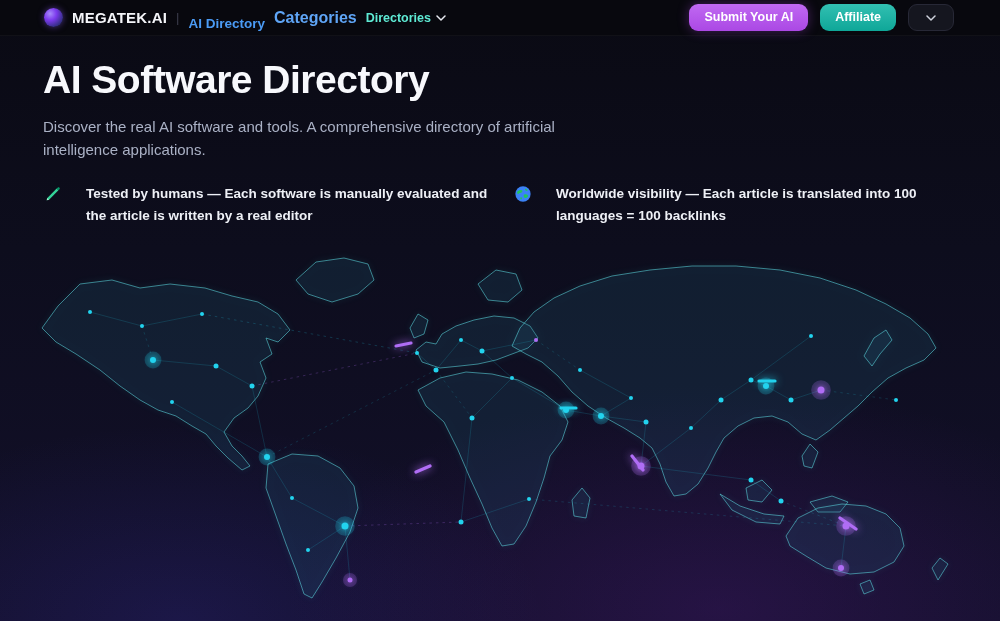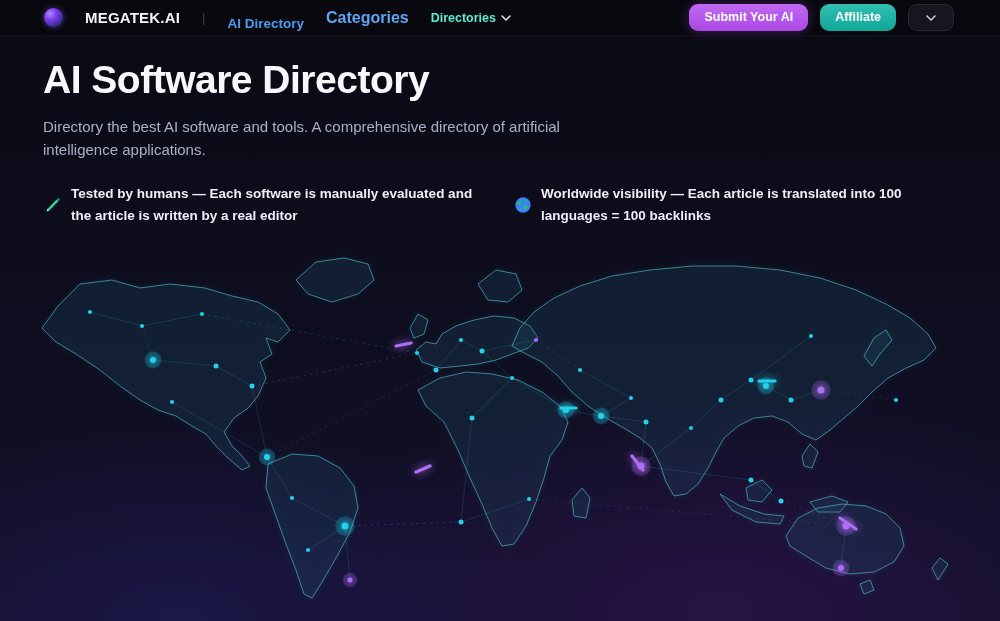--- a/index.html
+++ b/index.html
@@ -8,21 +8,21 @@
   .page { position:relative; width:1000px; height:621px; overflow:hidden;
     background:
       radial-gradient(620px 320px at 72% 98%, rgba(88,28,135,0.28), transparent 70%),
       radial-gradient(520px 280px at 18% 100%, rgba(67,56,202,0.18), transparent 70%),
       linear-gradient(180deg,#0a0a13 0%, #0d0d1d 40%, #13102b 100%);
   }
 
   
   .navbar { position:relative; z-index:5; display:flex; align-items:center; justify-content:space-between;
     height:36px; padding:0 46px 0 44px; background:#08080e; border-bottom:1px solid rgba(255,255,255,0.04); }
-  .nav-left { display:flex; align-items:center; gap:22px; }
+  .nav-left { display:flex; align-items:center; gap:9px; }
   .logo { width:19px; height:19px; border-radius:50%;
     background: radial-gradient(circle at 32% 30%, #a78bfa 0%, #7c3aed 35%, #312e81 75%, #1e1b4b 100%);
     box-shadow: 0 0 6px rgba(139,92,246,0.5); display:inline-block; }
   .brand { color:#f4f5f9; font-weight:700; font-size:15px; letter-spacing:0.2px; }
   .sep { color:#3c3d4d; font-size:13px; }
   a.nav-link { text-decoration:none; cursor:pointer; display:inline-flex; align-items:center; gap:5px; }
   .nav-link.active { color:var(--nav-active,#4b9bf5); font-weight:700; font-size:13.5px;margin-top:12px; }
   .nav-link.secondary { color:var(--nav-secondary,#5fa5f6); font-weight:700; font-size:16px; }
   .nav-link.plain { color:#5eead4; font-weight:600; font-size:12.5px; }
   .nav-right { display:flex; align-items:center; gap:12px;justify-content:center; }
@@ -32,21 +32,21 @@
     box-shadow:0 0 12px rgba(180,76,240,0.35); }
   .btn-affiliate { background: linear-gradient(180deg, rgba(255,255,255,0.14), rgba(0,0,0,0.08)), var(--accent-teal,#10b5a5); }
   .btn-lang { background:#15161f; border:1px solid #272836; border-radius:9px; width:46px; height:27px;
     display:inline-flex; align-items:center; justify-content:center; cursor:pointer; }
 
   
   .hero { position:relative; padding:22px 44px 0 43px; }
   h1.title { color:#f7f8fc; font-size:39px; font-weight:700; letter-spacing:-0.5px; }
   .subtitle { margin-top:14px; color:#aab1c5; font-size:15px; line-height:1.5; max-width:545px; font-weight:400; }
   .features { margin-top:22px; display:grid; grid-template-columns:466px 1fr; column-gap:4px; }
-  .feature { display:flex; align-items:center; gap:8px; }
+  .feature { display:flex; align-items:flex-start; gap:23px; }
   .f-icon { flex:0 0 auto; width:20px; height:20px; margin-top:1px; display:inline-flex; align-items:center; justify-content:center; }
   .f-text { color:#eef0f6; font-size:13.5px; font-weight:700; line-height:1.6; max-width:408px; }
   .feature.right .f-text { max-width:425px; }
 
   
   .map-wrap { position:absolute; left:0; right:0; bottom:0; top:242px; padding:8px 20px 0; }
   .map-wrap svg { width:100%; height:100%; display:block; }
   .continents path { fill:rgba(36,74,110,0.16); stroke:rgba(94,222,230,0.55); stroke-width:1; stroke-linejoin:round; }
   .continents { filter: drop-shadow(0 0 3px rgba(45,212,191,0.30)); }
 </style>
@@ -75,21 +75,21 @@
       <button class="btn-lang">
         <svg width="10" height="6" viewBox="0 0 10 6">
           <path d="M1 1l4 4 4-4" stroke="#cfd2dd" stroke-width="1.5" fill="none" stroke-linecap="round" stroke-linejoin="round"></path>
         </svg>
       </button>
     </div>
   </header>
 
   <main class="hero">
     <h1 class="title">AI Software Directory</h1>
-    <p class="subtitle">Directory the best AI software and tools. A comprehensive directory of artificial intelligence applications.</p>
+    <p class="subtitle">Discover the real AI software and tools. A comprehensive directory of artificial intelligence applications.</p>
 
     <div class="features">
       <div class="feature">
         <span class="f-icon">
           <svg width="18" height="18" viewBox="0 0 20 20">
             <path d="M3 17l2.6-.7L16 5.9 14.1 4 3.7 14.4 3 17z" fill="#34d399"></path>
             <path d="M14.1 4l1.9 1.9 1.3-1.3c.4-.4.4-1.1 0-1.5l-.4-.4c-.4-.4-1.1-.4-1.5 0L14.1 4z" fill="#059669"></path>
             <path d="M3 17l2.6-.7-1.9-1.9L3 17z" fill="#a7f3d0"></path>
           </svg>
         </span>

